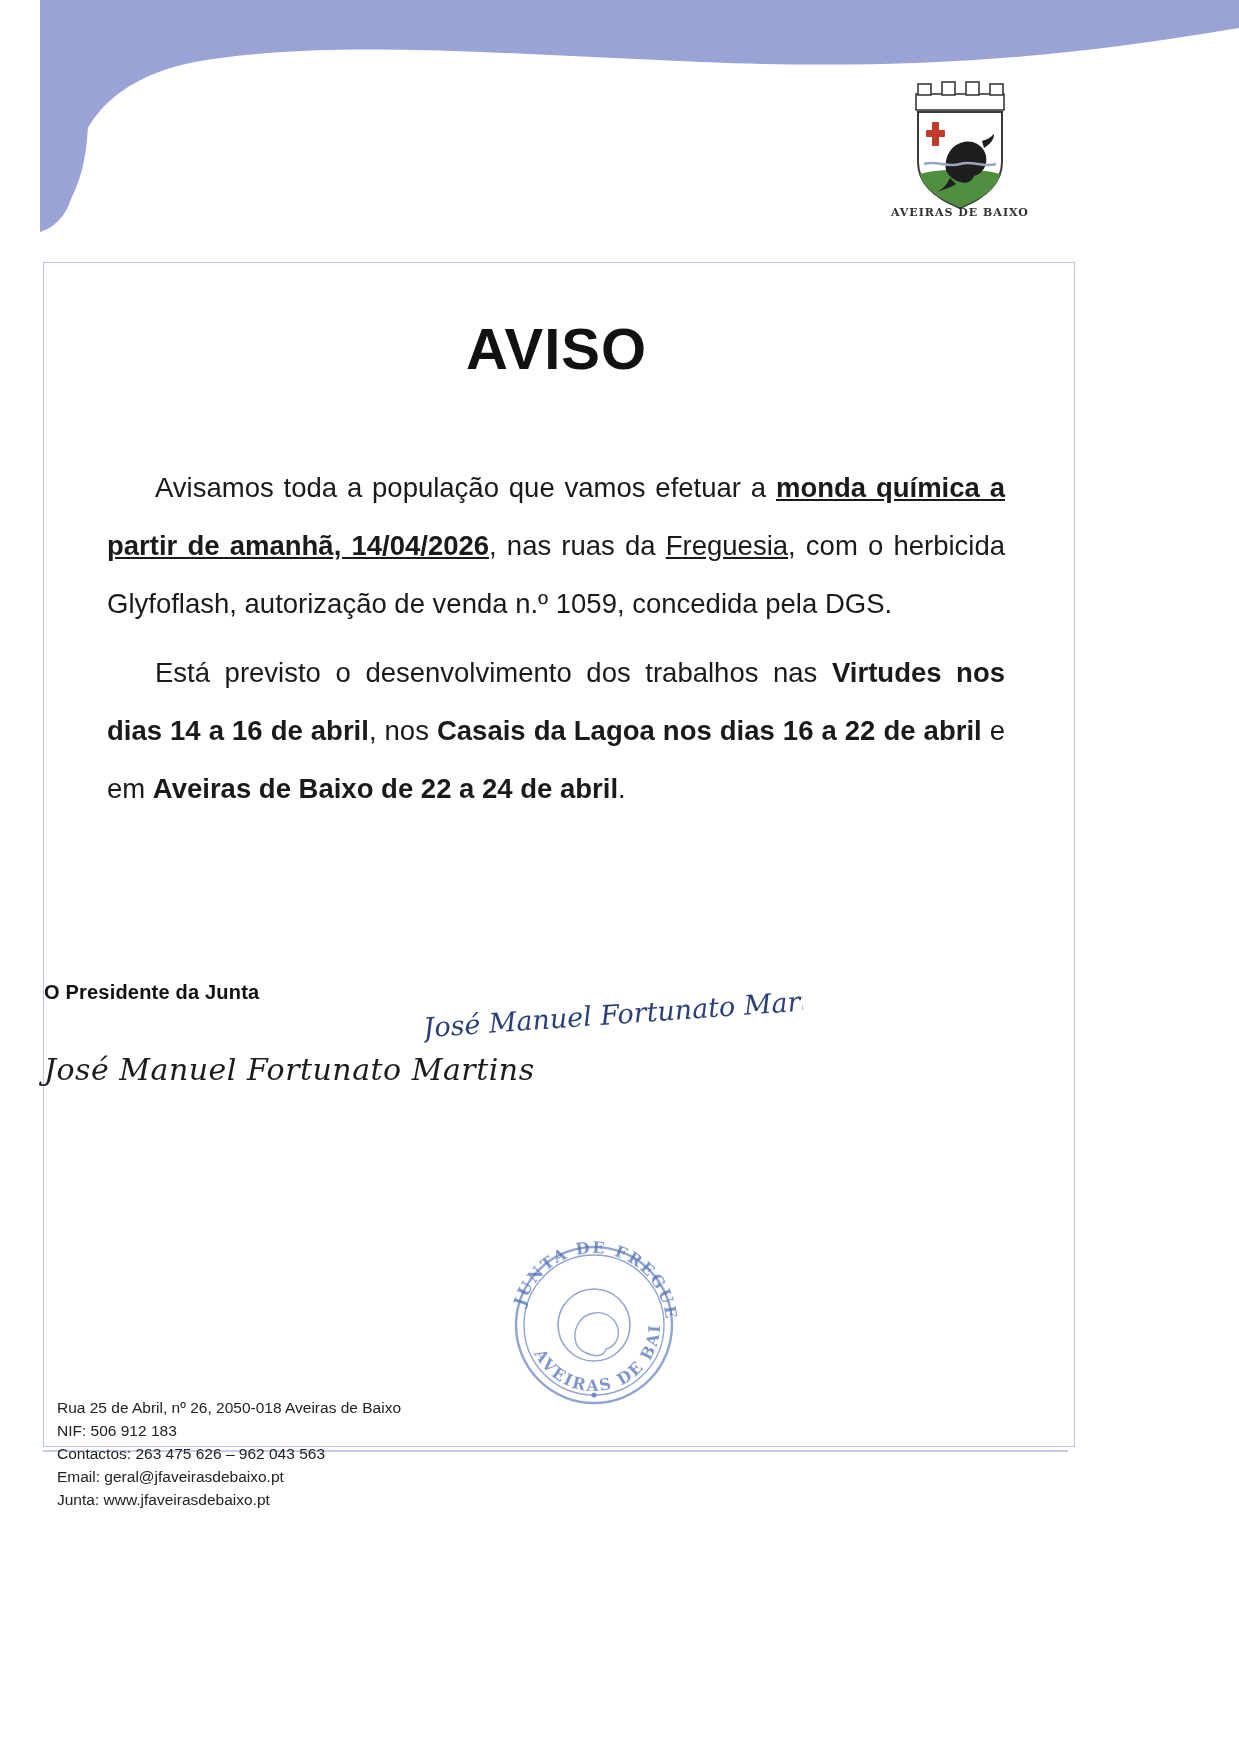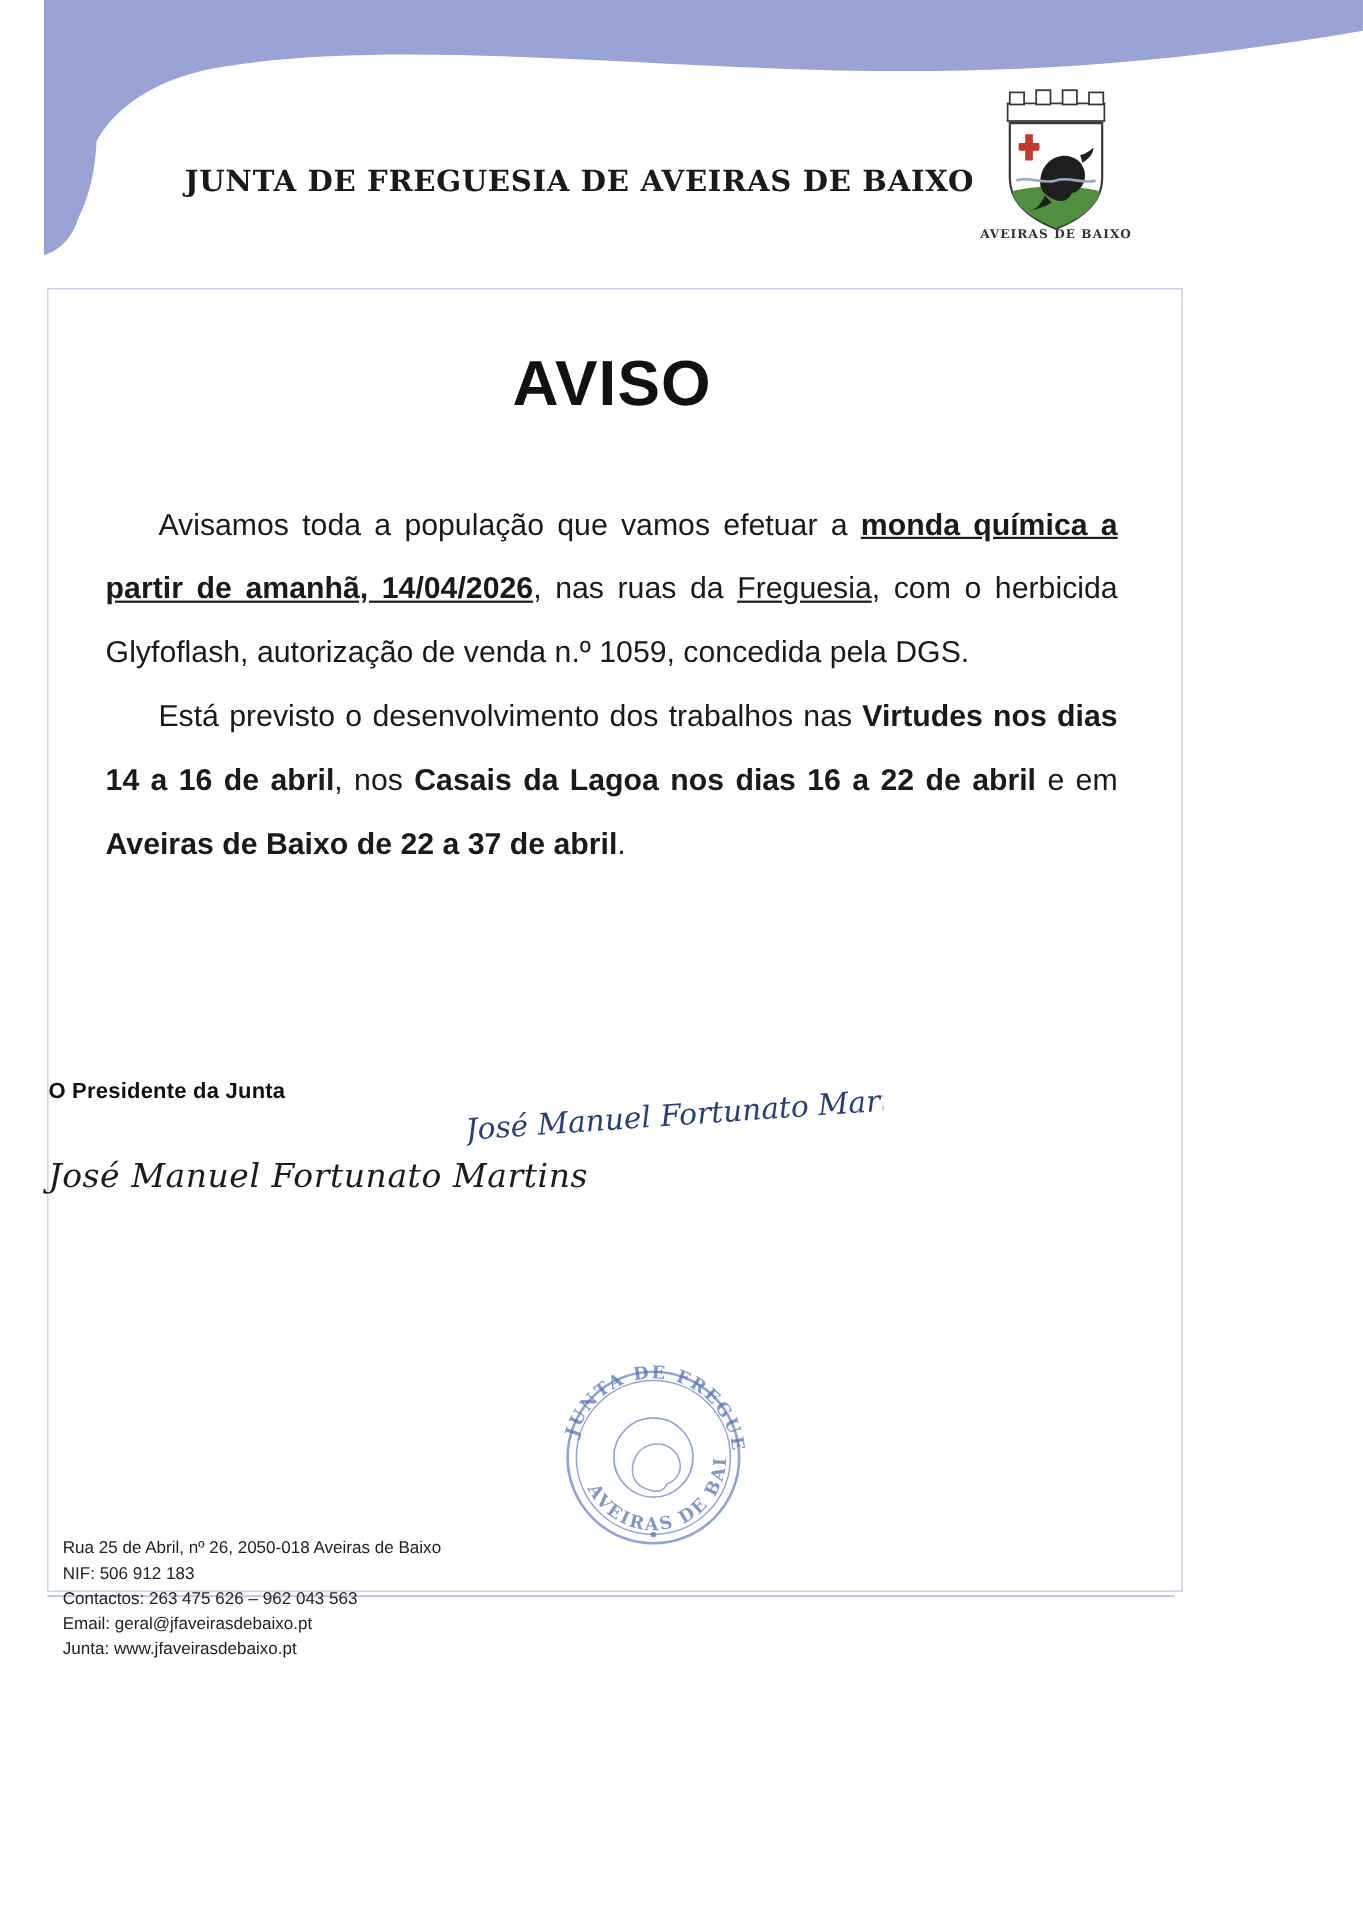--- a/index.html
+++ b/index.html
@@ -94,21 +94,21 @@
     position: absolute;
     left: 52px;
     top: 185px;
     width: 920px;
     font-size: 27.5px;
     line-height: 58px;
     color: #1a1a1a;
     text-align: justify;
   }
   .body-text p {
-    margin: 0;
+    margin: 11px;
     text-indent: 48px;
     text-align: justify;
     text-justify: inter-word;
   }
   .body-text p.noindent {
     text-indent: 0;
   }
   .b { font-weight: bold; }
   .u { text-decoration: underline; }
   .bu { font-weight: bold; text-decoration: underline; }
@@ -190,21 +190,20 @@
 <body>
 
 <div class="header">
 
   <svg class="band-shape" viewBox="0 0 1239 240" preserveAspectRatio="none">
     <path d="M40,0 L1239,0 L1239,28 C1050,60 900,70 700,62 C520,55 330,38 195,62
              C120,76 78,120 76,170 C74,205 62,225 40,232 Z" fill="#9aa3d6"></path>
     <path d="M40,0 L120,0 C96,30 88,70 88,118 C88,170 72,214 40,232 Z" fill="#9aa3d6"></path>
   </svg>
 
-  <div class="header-title">JUNTA DE FREGUESIA DE AVEIRAS DE BAIXO</div>
 
   <div class="crest">
     <svg width="160" height="135" viewBox="0 0 160 135">
 
       <g fill="#ffffff" stroke="#3a3a3a" stroke-width="1.6">
         <rect x="36" y="16" width="88" height="16"></rect>
         <rect x="38" y="6" width="13" height="11"></rect>
         <rect x="62" y="4" width="13" height="13"></rect>
         <rect x="86" y="4" width="13" height="13"></rect>
         <rect x="110" y="6" width="13" height="11"></rect>
@@ -230,21 +229,21 @@
   </div>
 </div>
 
 <div class="page-frame">
 
   <div class="doc-title">AVISO</div>
 
   <div class="body-text">
     <p><span>Avisamos toda a população que vamos efetuar a </span><span class="bu">monda química a partir de amanhã, 14/04/2026</span><span>, nas ruas da </span><span class="u">Freguesia</span><span>, com o herbicida Glyfoflash, autorização de venda n.º 1059, concedida pela DGS.</span></p>
 
-    <p><span>Está previsto o desenvolvimento dos trabalhos nas </span><span class="b">Virtudes nos dias 14 a 16 de abril</span><span>, nos </span><span class="b">Casais da Lagoa nos dias 16 a 22 de abril</span><span> e em </span><span class="b">Aveiras de Baixo de 22 a 37 de abril</span><span>.</span></p>
+    <p><span>Está previsto o desenvolvimento dos trabalhos nas </span><span class="b">Virtudes nos dias 14 a 16 de abril</span><span>, nos </span><span class="b">Casais da Lagoa nos dias 16 a 22 de abril</span><span> e em </span><span class="b">Aveiras de Baixo de 22 a 24 de abril</span><span>.</span></p>
 
   </div>
 
 
   <div class="signature-block">
     <div class="pres-label">O Presidente da Junta</div>
     <div class="handwriting">José Manuel Fortunato Martins</div>
     <div class="sig-script">José Manuel Fortunato Martins</div>
   </div>
 

